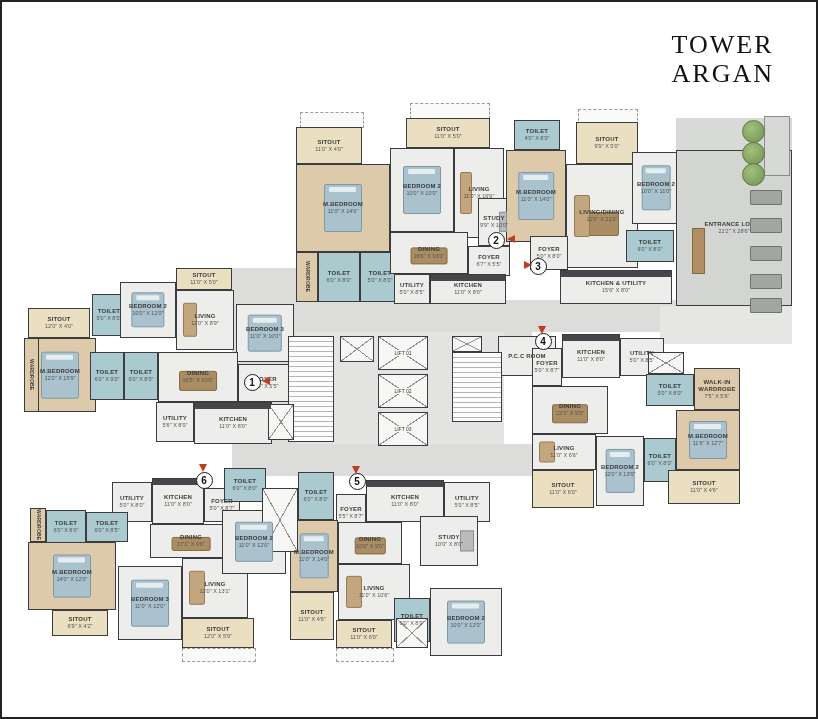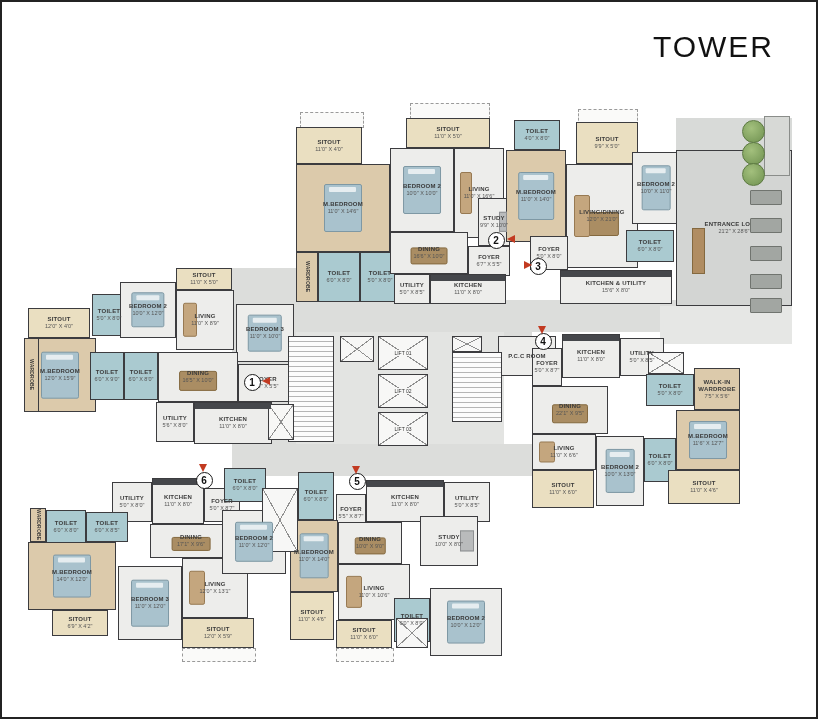--- a/index.html
+++ b/index.html
@@ -1,22 +1,22 @@
 <!DOCTYPE html>
 <html><head>
 <meta charset="utf-8">
 <style>
   html,body{margin:0;padding:0;background:#ffffff;}
   .page{position:relative;width:818px;height:719px;background:#ffffff;overflow:hidden;
         font-family:"Liberation Sans",sans-serif;}
   .frame{position:absolute;inset:0;border:2px solid #232323;z-index:30;pointer-events:none;}
   .title{position:absolute;left:38px;top:34px;font-size:20px;letter-spacing:3px;color:#161616;
          font-family:"Liberation Serif",serif;z-index:25;}
-  .tower{position:absolute;right:44px;top:30px;font-size:30px;letter-spacing:2px;line-height:1.12;
-         color:#111;font-family:Liberation Sans, sans-serif;text-align:left;z-index:25;}
+  .tower{position:absolute;right:44px;top:30px;font-size:26px;letter-spacing:2px;line-height:1.12;
+         color:#111;font-family:Liberation Serif, serif;text-align:left;z-index:25;}
   #plan{position:absolute;inset:0;}
   .corridor{position:absolute;background:#dcdddb;}
   .dashed{position:absolute;border:1px dashed #9a9a9a;background:#fafaf9;}
   .room{position:absolute;border:1.5px solid #3c3c3f;box-sizing:border-box;display:flex;
         flex-direction:column;align-items:center;justify-content:center;text-align:center;overflow:hidden;}
   .wood{background:#dccaab;}.floor{background:#ededeb;}.bath{background:#aacad0;}
   .sitout{background:#eadfc1;}.lobby{background:#d3d5d3;}
   .rname{font-size:6px;font-weight:700;color:#3a3a3a;letter-spacing:.2px;line-height:1.15;z-index:2;}
   .rdims{font-size:5.5px;color:#555;line-height:1.2;z-index:2;}
   .vert{writing-mode:vertical-rl;}
@@ -52,20 +52,21 @@
   .rdesk{position:absolute;background:#b08d62;border:1px solid #84693f;z-index:3;}
   .planter{position:absolute;border:1.5px solid #8a8d8a;background:#d7d9d6;z-index:2;box-sizing:border-box;}
 </style>
 </head>
 <body>
 
 <div class="page">
   <div class="frame"></div>
   <div class="tower">
     <div>TOWER</div>
+    <div>ARGAN</div>
   </div>
   <div id="plan">
       <div class="corridor" style="left: 232px; top: 300px; width: 448px; height: 32px;"></div>
       <div class="corridor" style="left: 232px; top: 268px; width: 64px; height: 178px;"></div>
       <div class="corridor" style="left: 232px; top: 444px; width: 300px; height: 32px;"></div>
       <div class="corridor" style="left: 504px; top: 300px; width: 28px; height: 66px;"></div>
       <div class="corridor" style="left: 296px; top: 332px; width: 208px; height: 112px; background: rgb(227, 228, 226);"></div>
       <div class="corridor" style="left: 660px; top: 306px; width: 132px; height: 38px; background: rgb(230, 231, 229);"></div>
       <div class="corridor" style="left: 676px; top: 118px; width: 116px; height: 34px; background: rgb(216, 218, 216);"></div>
       <div class="dashed" style="left: 300px; top: 112px; width: 62px; height: 14px;"></div>

